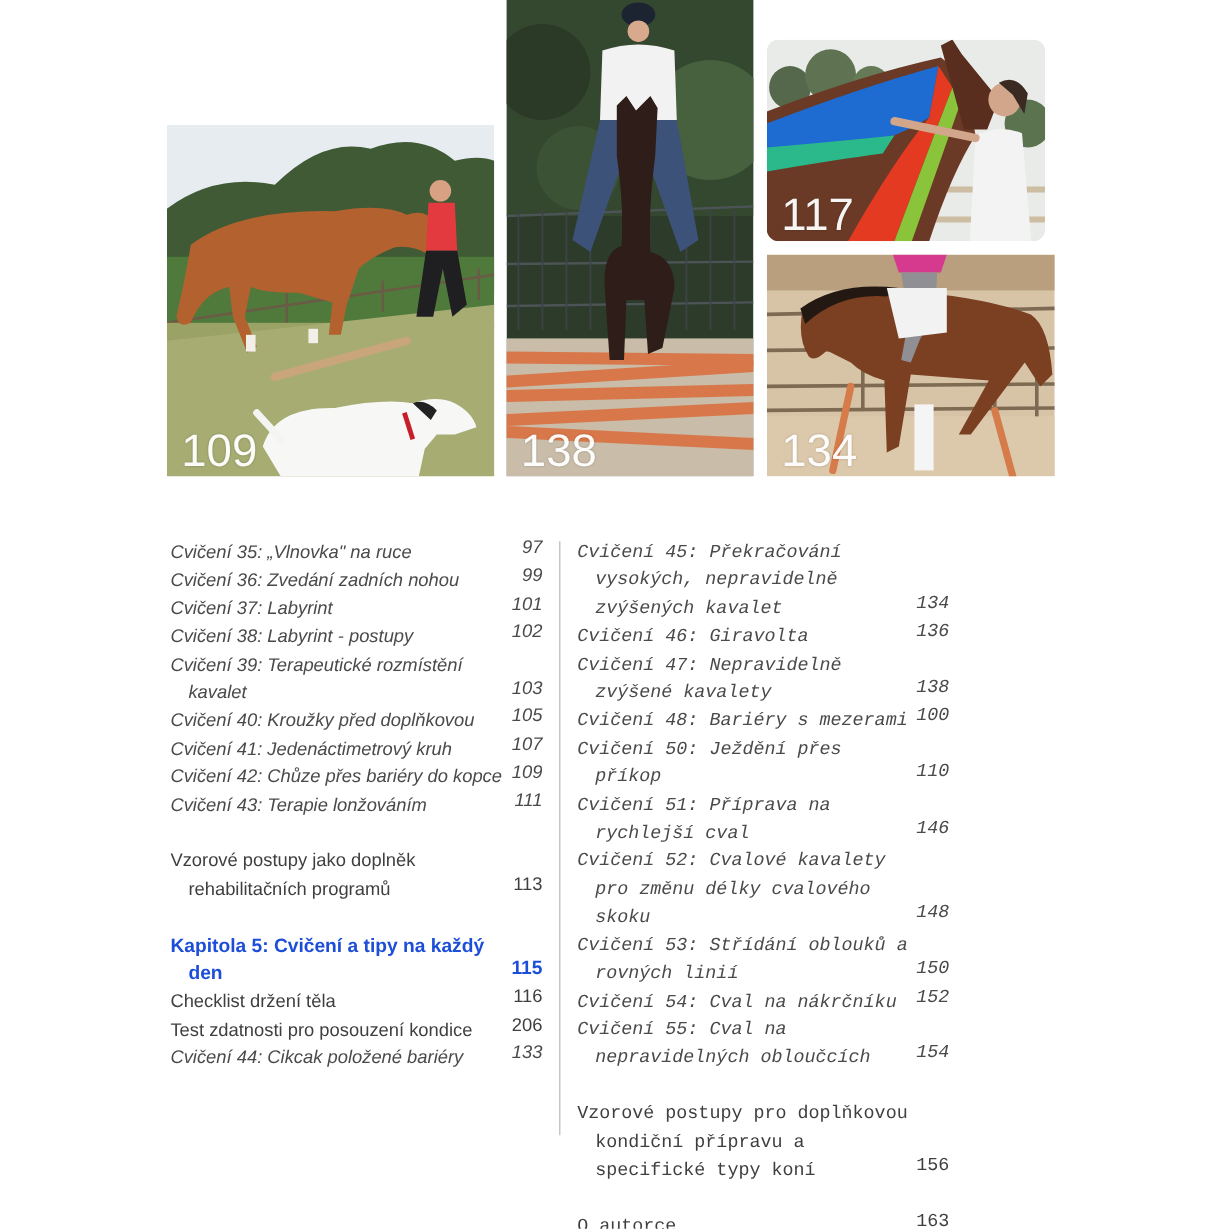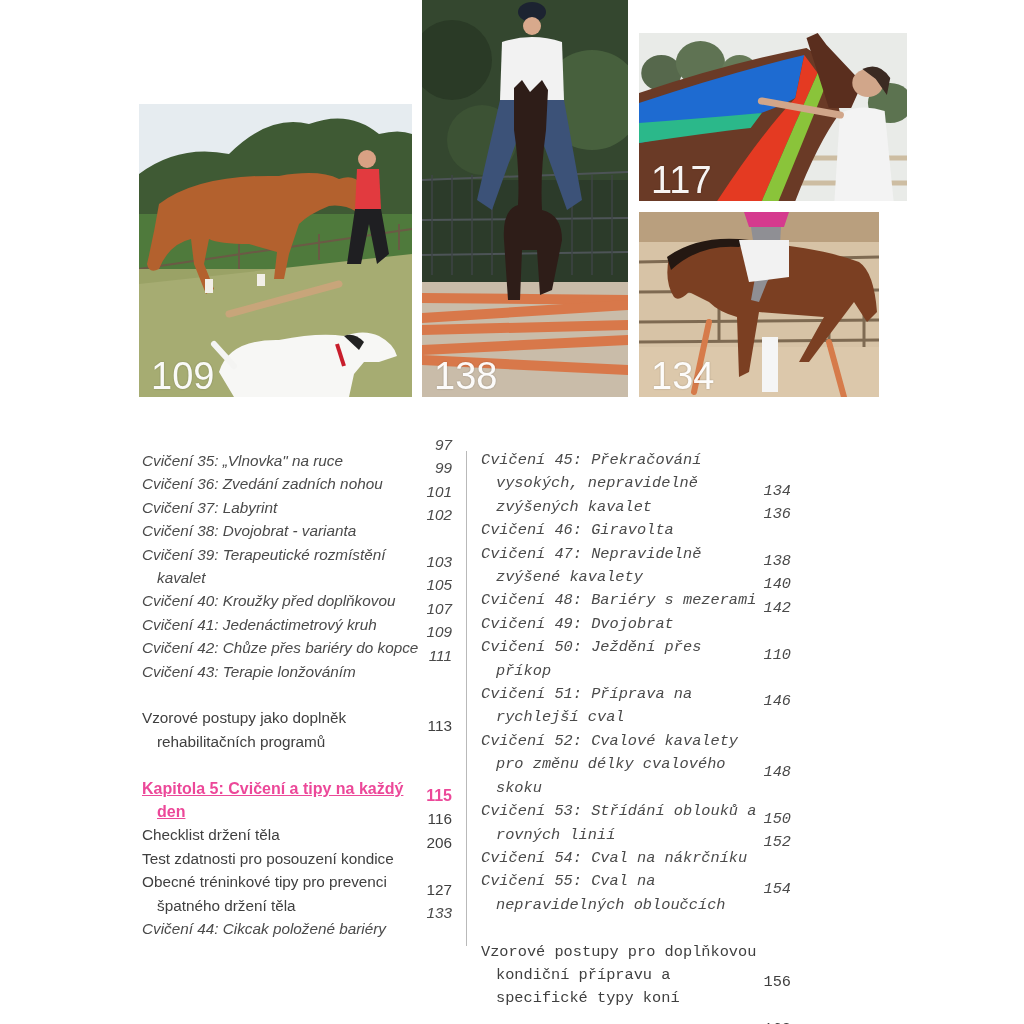--- a/index.html
+++ b/index.html
@@ -10,35 +10,35 @@
   .photo { position: absolute; overflow: hidden; }
   .photo svg { display: block; width: 100%; height: 100%; }
   .photo .pnum {
     position: absolute; left: 12px; bottom: 2px; color: #ffffff;
     font-family: "Liberation Sans", sans-serif; font-weight: 300; font-size: 38px;
     letter-spacing: 0px; line-height: 1; opacity: 0.95;
     text-shadow: 0 0 2px rgba(0,0,0,0.25);
   }
   #photo-1 { left: 139px; top: 104px; width: 273px; height: 293px; }
   #photo-2 { left: 422px; top: 0px; width: 206px; height: 397px; }
-  #photo-3 { left: 639px; top: 33px; width: 268px; height: 168px; }
+  #photo-3 { left: 639px; top: 33px; width: 232px; height: 168px; border-radius: 10px; }
   #photo-4 { left: 639px; top: 212px; width: 240px; height: 185px; }
 
   .toc-col { position: absolute; top: 449px; width: 310px; }
   #toc-left { left: 142px; }
   #toc-right { left: 481px; font-family: Liberation Mono, monospace; }
   .divider { position: absolute; left: 466px; top: 451px; width: 1px; height: 495px; background: #b9b9b9; }
 
   .entry { position: relative; font-size: 15.3px; line-height: 23.4px; }
   .entry .t { display: block; padding-right: 30px; }
-  .entry .pg { position: absolute; right: 0; bottom: 16px; }
+  .entry .pg { position: absolute; right: 0; bottom: 4px; }
   .entry.it { font-style: italic; color: #4a4a4a; }
   .entry.indent-cont .t { text-indent: -15px; padding-left: 15px; }
   .entry.gap { margin-top: 23.4px; }
-  .entry.heading { color: #ec4899; font-weight: bold; font-size: 16px; text-decoration: underline; }
+  .entry.heading { color: #1d4ed8; font-weight: bold; font-size: 16px; }
   .entry.heading .pg { font-weight: bold; margin-top: 23px; }
 </style>
 </head>
 <body>
 
 <div class="photo" id="photo-1">
   <svg viewBox="0 0 273 293" preserveAspectRatio="none">
     <rect width="273" height="293" fill="#e6ecf0"></rect>
     <path d="M0 70 Q40 40 90 50 Q130 10 170 20 Q210 5 240 30 Q260 25 273 30 L273 140 L0 140 Z" fill="#3f5a34"></path>
     <rect x="0" y="110" width="273" height="60" fill="#4f7a3c"></rect>
@@ -174,21 +174,21 @@
     </div>
     <div class="entry indent-cont it">
       <span class="t">Cvičení 36: Zvedání zadních nohou</span>
       <span class="pg">99</span>
     </div>
     <div class="entry indent-cont it">
       <span class="t">Cvičení 37: Labyrint</span>
       <span class="pg">101</span>
     </div>
     <div class="entry indent-cont it">
-      <span class="t">Cvičení 38: Dvojobrat - varianta</span>
+      <span class="t">Cvičení 38: Labyrint - postupy</span>
       <span class="pg">102</span>
     </div>
     <div class="entry indent-cont it">
       <span class="t">Cvičení 39: Terapeutické rozmístění kavalet</span>
       <span class="pg">103</span>
     </div>
     <div class="entry indent-cont it">
       <span class="t">Cvičení 40: Kroužky před doplňkovou</span>
       <span class="pg">105</span>
     </div>
@@ -213,24 +213,20 @@
       <span class="pg">115</span>
     </div>
     <div class="entry indent-cont">
       <span class="t">Checklist držení těla</span>
       <span class="pg">116</span>
     </div>
     <div class="entry indent-cont">
       <span class="t">Test zdatnosti pro posouzení kondice</span>
       <span class="pg">206</span>
     </div>
-    <div class="entry indent-cont">
-      <span class="t">Obecné tréninkové tipy pro prevenci špatného držení těla</span>
-      <span class="pg">127</span>
-    </div>
     <div class="entry indent-cont it">
       <span class="t">Cvičení 44: Cikcak položené bariéry</span>
       <span class="pg">133</span>
     </div>
   </div>
 <div class="divider"></div>
 <div class="toc-col" id="toc-right">
     <div class="entry indent-cont it">
       <span class="t">Cvičení 45: Překračování vysokých, nepravidelně zvýšených kavalet</span>
       <span class="pg">134</span>
@@ -238,25 +234,21 @@
     <div class="entry indent-cont it">
       <span class="t">Cvičení 46: Giravolta</span>
       <span class="pg">136</span>
     </div>
     <div class="entry indent-cont it">
       <span class="t">Cvičení 47: Nepravidelně zvýšené kavalety</span>
       <span class="pg">138</span>
     </div>
     <div class="entry indent-cont it">
       <span class="t">Cvičení 48: Bariéry s mezerami</span>
-      <span class="pg">140</span>
-    </div>
-    <div class="entry indent-cont it">
-      <span class="t">Cvičení 49: Dvojobrat</span>
-      <span class="pg">142</span>
+      <span class="pg">100</span>
     </div>
     <div class="entry indent-cont it">
       <span class="t">Cvičení 50: Ježdění přes příkop</span>
       <span class="pg">110</span>
     </div>
     <div class="entry indent-cont it">
       <span class="t">Cvičení 51: Příprava na rychlejší cval</span>
       <span class="pg">146</span>
     </div>
     <div class="entry indent-cont it">

